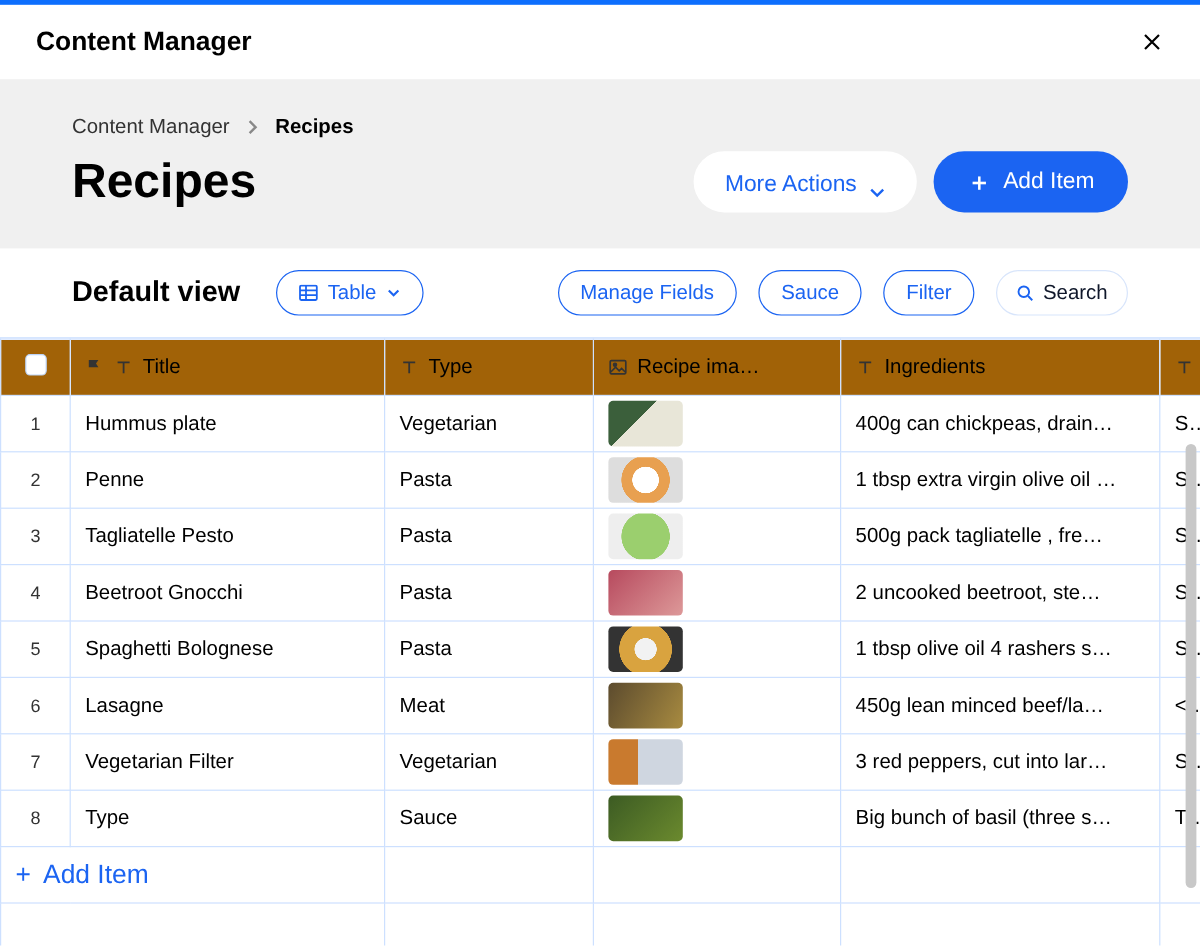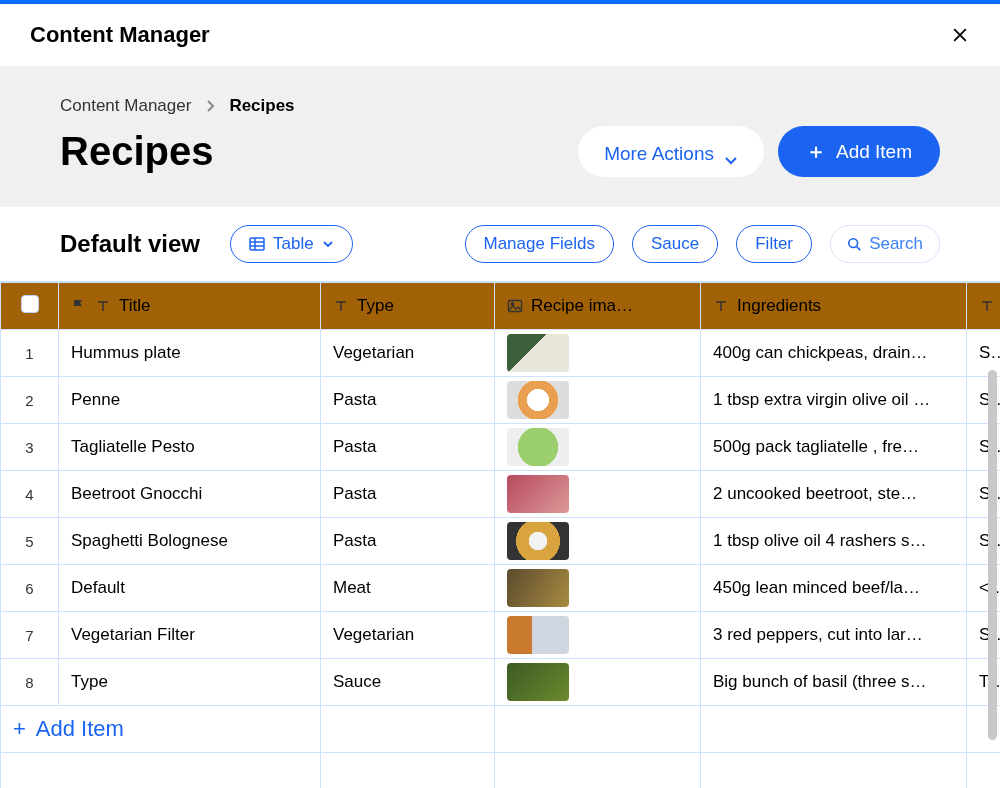--- a/index.html
+++ b/index.html
@@ -18,21 +18,21 @@
   .actions { display:flex; gap:14px; }
   .btn-outline { background:#fff; border:none; border-radius:999px; padding:12px 26px; font-size:19px; font-weight:500; color:#1b64f2; display:flex; align-items:flex-end; gap:10px; cursor:pointer; }
   .btn-primary { background:#1b64f2; border:none; border-radius:999px; padding:12px 28px; font-size:19px; font-weight:500; color:#fff; display:flex; align-items:center; gap:10px; cursor:pointer; }
   .plus { font-size:20px; font-weight:600; }
   .viewbar { display:flex; align-items:center; padding:18px 60px 18px 60px; gap:18px; }
   .view-title { font-size:24px; font-weight:700; margin-right:12px; }
   .pill { border:1.5px solid #1b64f2; color:#1b64f2; border-radius:999px; padding:8px 18px; font-size:17px; display:flex; align-items:center; gap:8px; cursor:pointer; background:#fff; }
   .pill .tbl-icn { width:16px; height:14px; }
   .spacer { flex:1; }
   .search-pill { border:1.5px solid #d8e5fb; color:#888; border-radius:999px; padding:8px 16px; font-size:17px; display:flex; align-items:center; gap:8px; background:#fff; width:110px; overflow:hidden; }
-  .search-pill span.ph { color:#3b82f6; }
+  .search-pill span.ph { color:#0f172a; }
   .table-wrap { border-top:1px solid #cde0ff; position:relative; }
   table { border-collapse:collapse; width:100%; table-layout:fixed; }
   th, td { border:1px solid #cde0ff; text-align:left; padding:0 12px; height:47px; font-size:17px; white-space:nowrap; overflow:hidden; text-overflow:ellipsis; }
   thead th { background:#a16207; font-weight:500; font-size:17px; }
   th.colnum, td.colnum { width:58px; text-align:center; font-size:15px; color:#333; }
   th.colchk { width:58px; text-align:center; }
   .chk { width:18px; height:18px; border:1.5px solid #bcd3f7; border-radius:4px; display:inline-block; background:#fff; }
   .colh-wrap { display:flex; align-items:center; gap:8px; }
   .flagico, .tico, .imgico { width:16px; height:16px; flex-shrink:0; }
   td.colimg { padding:4px 12px; }
@@ -213,21 +213,21 @@
         <tr>
           <td class="colnum">5</td>
           <td>Spaghetti Bolognese</td>
           <td>Pasta</td>
           <td class="colimg"><span class="thumb t5"></span></td>
           <td>1 tbsp olive oil 4 rashers s…</td>
           <td>S</td>
         </tr>
         <tr>
           <td class="colnum">6</td>
-          <td>Default</td>
+          <td>Lasagne</td>
           <td>Meat</td>
           <td class="colimg"><span class="thumb t6"></span></td>
           <td>450g lean minced beef/la…</td>
           <td>&lt;</td>
         </tr>
         <tr>
           <td class="colnum">7</td>
           <td>Vegetarian Filter</td>
           <td>Vegetarian</td>
           <td class="colimg"><span class="thumb t7"></span></td>

